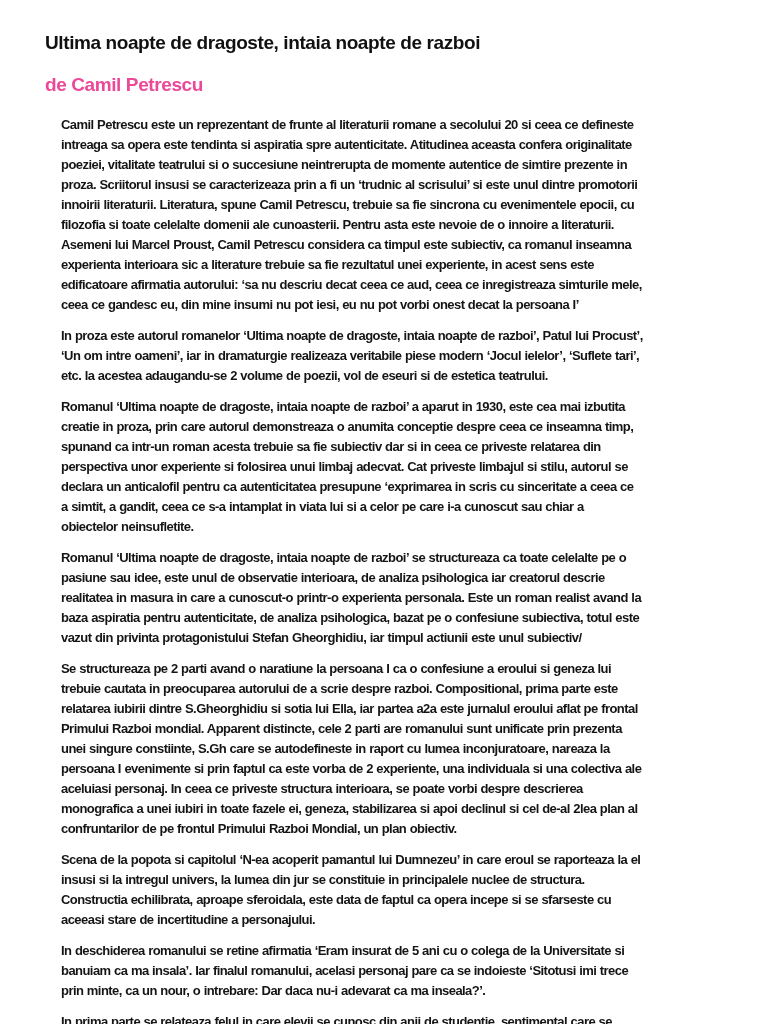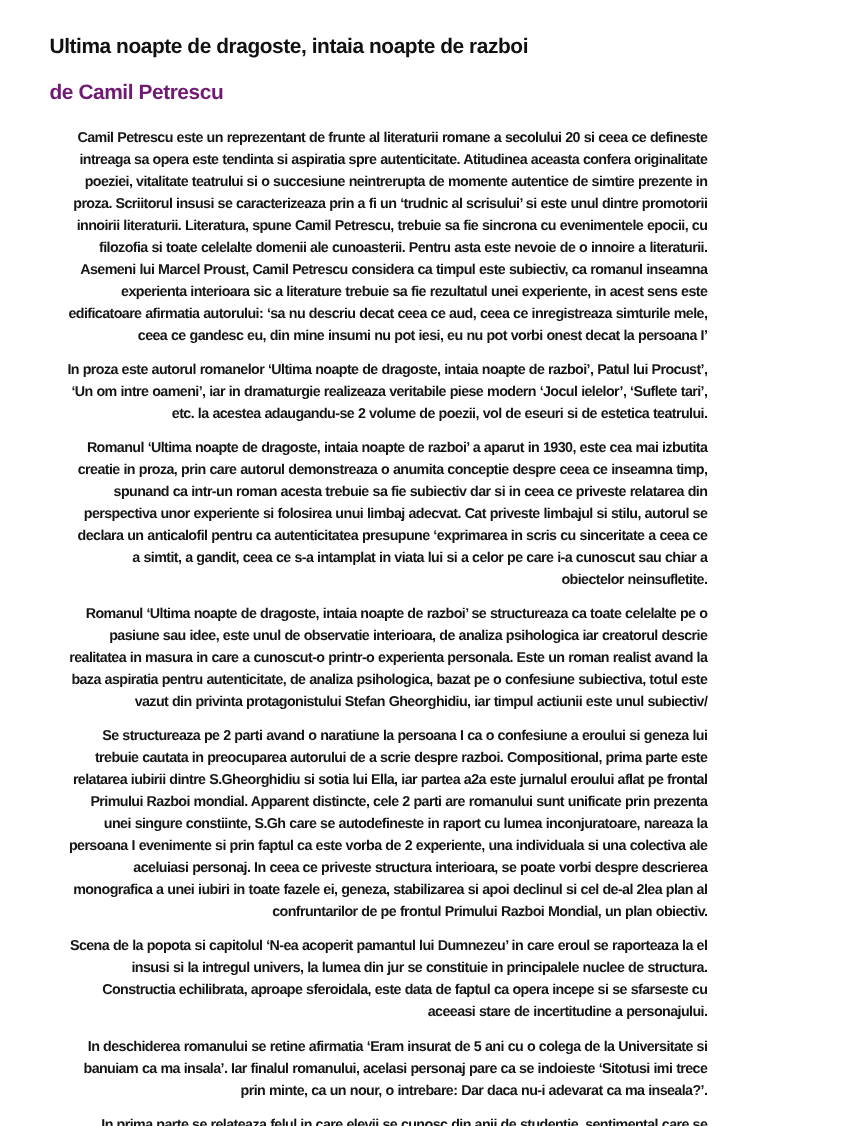--- a/index.html
+++ b/index.html
@@ -25,33 +25,33 @@
     letter-spacing: -0.4px;
     line-height: 1.2;
     color: #111111;
   }
   .doc-author {
     margin: 19px 0 0 0;
     font-size: 19px;
     font-weight: 700;
     letter-spacing: -0.4px;
     line-height: 1.2;
-    color: #701a75;
+    color: #ec4899;
   }
   .doc-body {
     margin-top: 18px;
   }
   .doc-body p {
     margin: 0 0 11px 16px;
     font-size: 13px;
     font-weight: 700;
     letter-spacing: -0.55px;
     word-spacing: 0.4px;
     line-height: 20px;
-    text-align: right;
+    text-align: left;
     color: #151515;
   }
 </style>
 </head>
 <body>
 
 <div class="page">
   <h1 class="doc-title">Ultima noapte de dragoste, intaia noapte de razboi</h1>
   <h2 class="doc-author">de Camil Petrescu</h2>
   <div class="doc-body">

